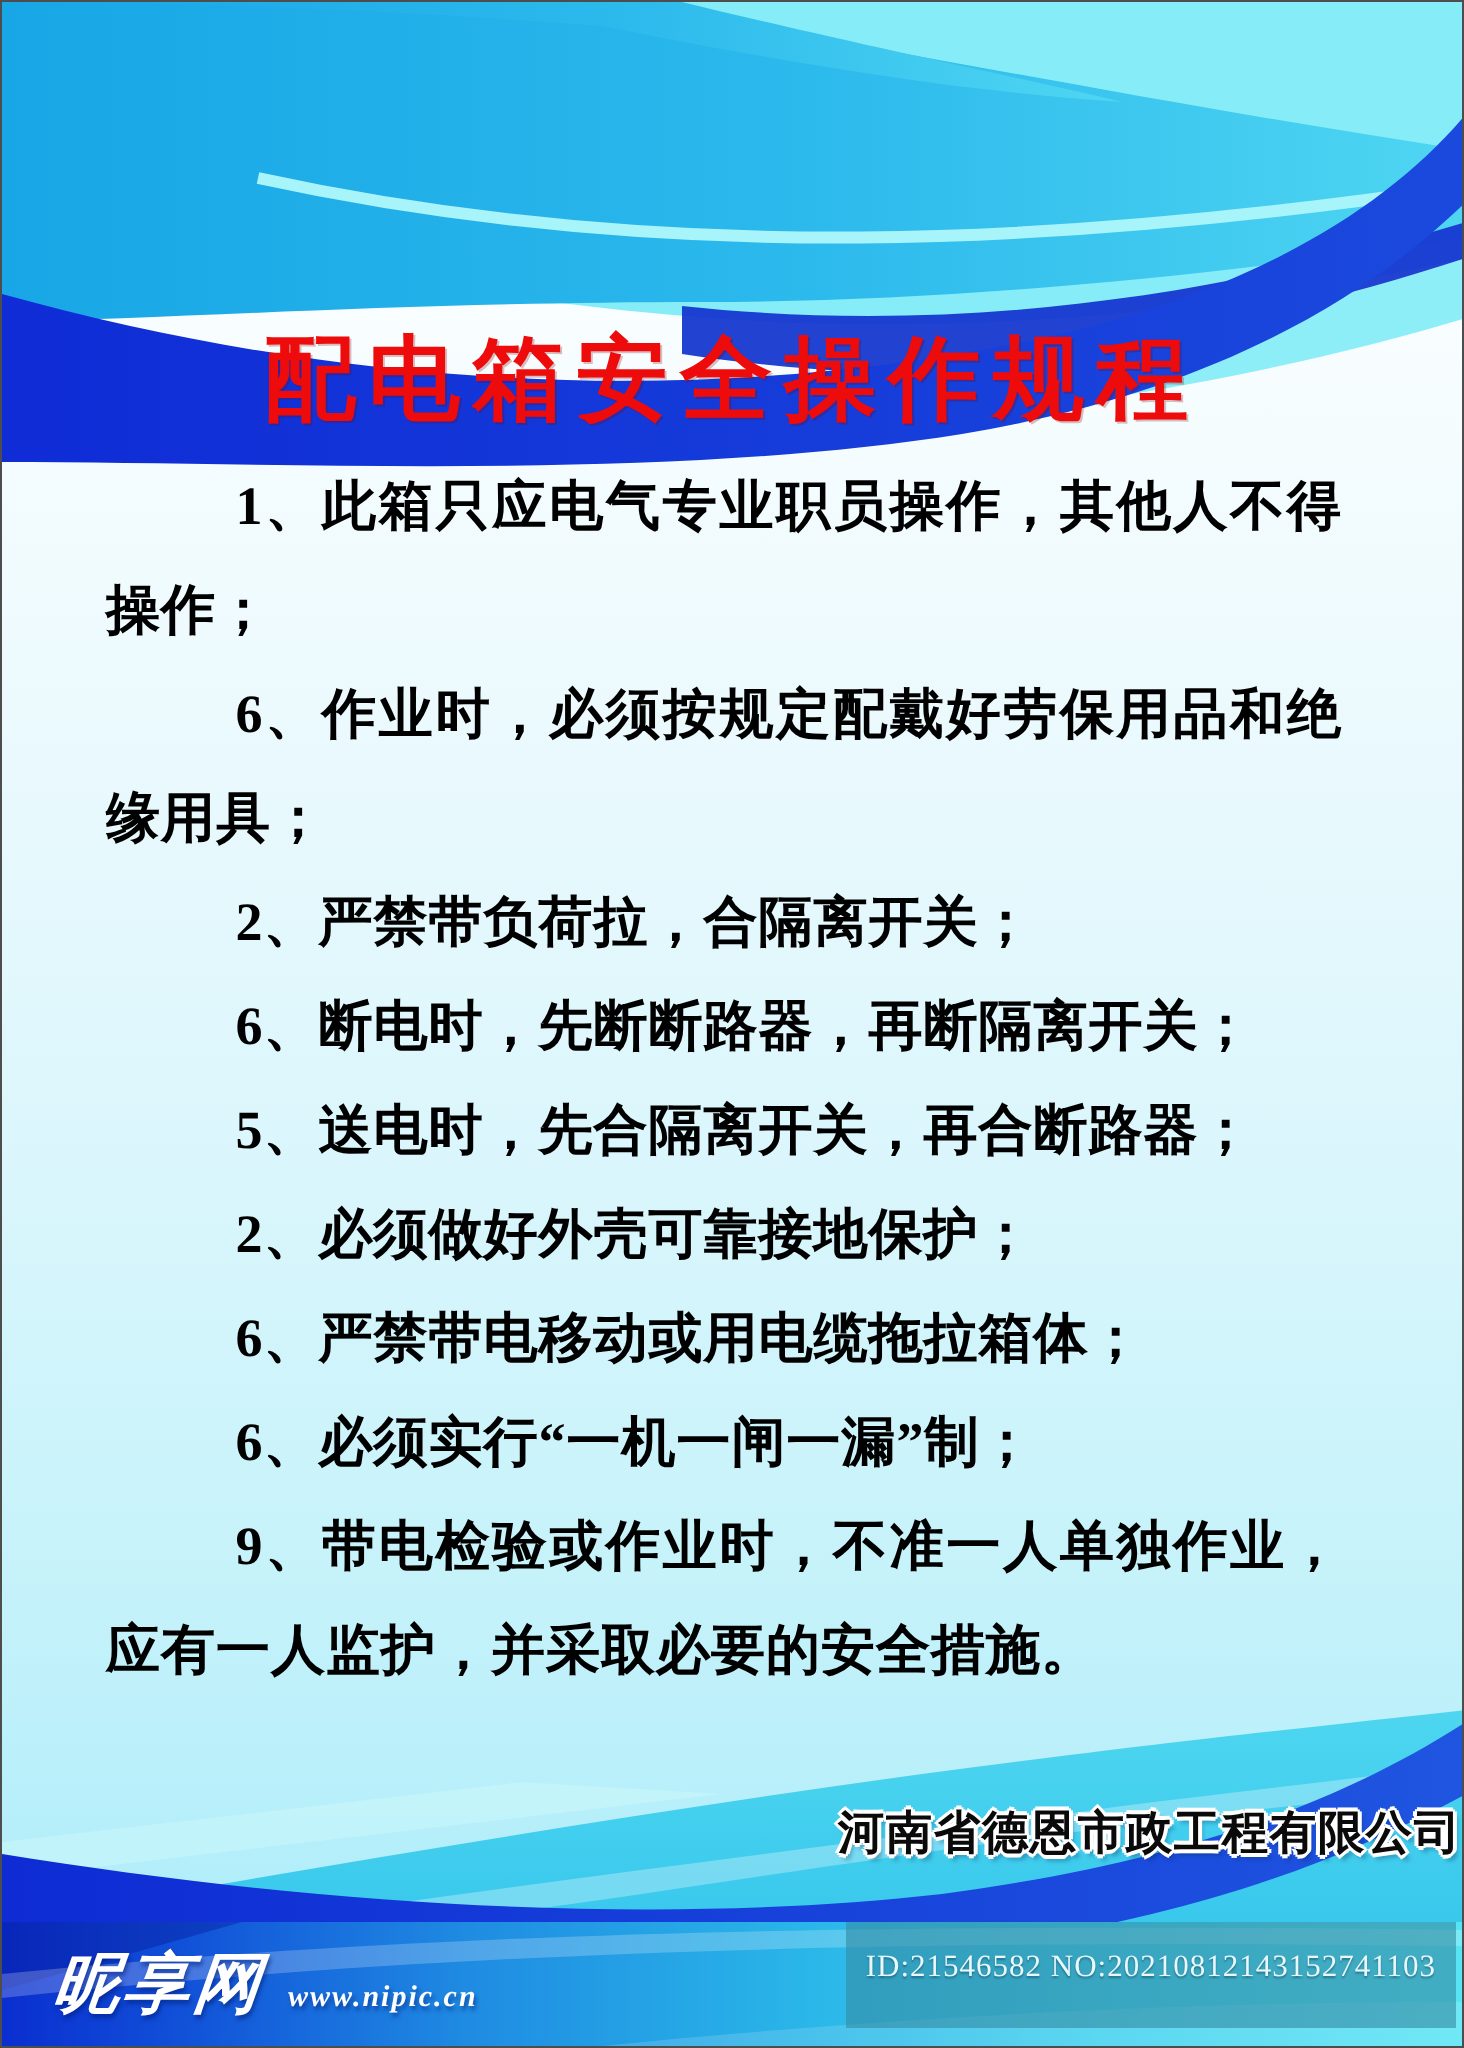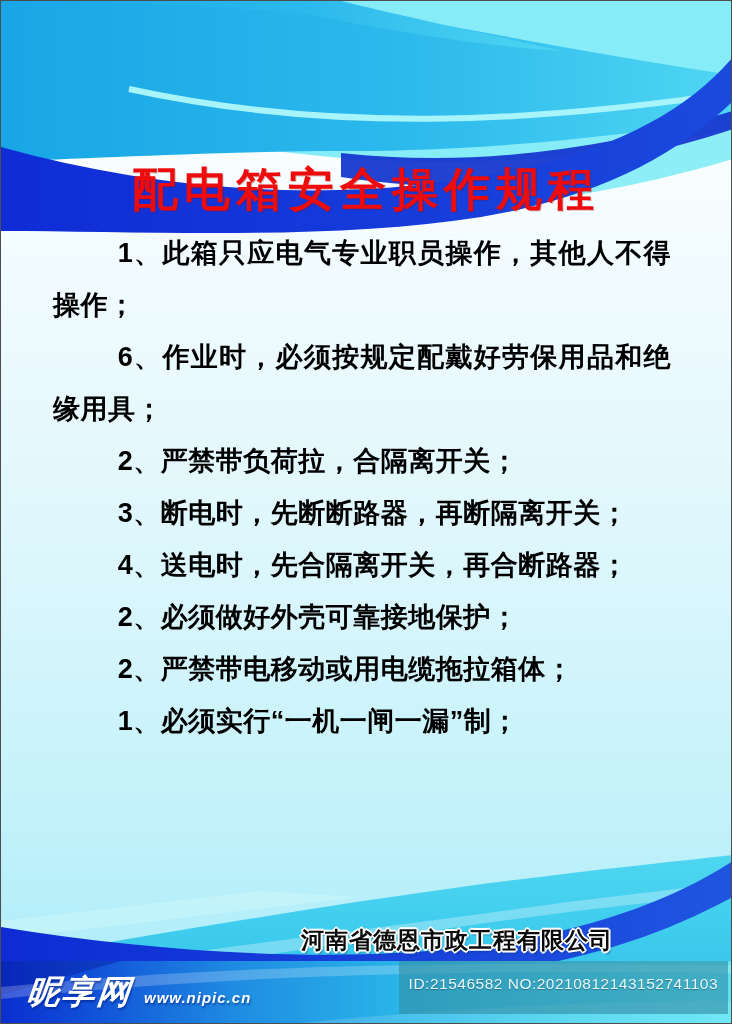--- a/index.html
+++ b/index.html
@@ -1,21 +1,21 @@
 <!DOCTYPE html>
 <html style="--title-red: #ee0b0b; --ribbon-blue: #1130d6; --main-cyan: #29b2ea; --light-cyan: #86edf8;"><head>
 <meta charset="utf-8">
 <style>
   html,body{margin:0;padding:0;background:#9aa0a6;}
   .poster{
     position:relative;
     width:730px;height:1022px;
     border:1px solid #4d4d4d;
     overflow:hidden;
-    font-family:Liberation Sans, sans-serif;
+    font-family:Liberation Serif, serif;
     background:linear-gradient(180deg,#ffffff 0%,#f7fdff 18%,#e9f9fd 38%,#d9f6fc 58%,#c5f2fa 78%,#b2eefa 92%,#a9ecfa 100%);
   }
   svg{display:block;}
   .header-waves{position:absolute;top:0;left:0;width:732px;height:235px;}
   .footer-waves{position:absolute;top:838px;left:0;width:732px;height:186px;}
 
   .title{
     position:absolute;top:158px;left:0;width:100%;
     margin:0;text-align:center;
     font-size:46px;font-weight:bold;letter-spacing:6px;
@@ -27,22 +27,22 @@
     position:absolute;top:226px;left:52px;width:618px;
   }
   .rules p{
     margin:0;padding:0;
     font-size:27px;line-height:52px;font-weight:bold;color:#000;
     text-indent:2.4em;
     letter-spacing:0.5px;
     text-align:justify;
   }
   .company{
-    position:absolute;top:924px;left:300px;width:430px;
-    margin:0;text-align:left;
+    position:absolute;top:900px;left:300px;width:430px;
+    margin:0;text-align:right;
     font-size:23px;font-weight:bold;color:#0a0a0a;letter-spacing:1px;
     text-shadow:
       -2px 0 0 #fff, 2px 0 0 #fff, 0 -2px 0 #fff, 0 2px 0 #fff,
       -1px -1px 0 #fff, 1px 1px 0 #fff, -1px 1px 0 #fff, 1px -1px 0 #fff,
       2px 3px 2px rgba(0,40,80,.35);
     white-space:nowrap;
   }
   .footer-bar{
     position:absolute;left:0;bottom:0;width:732px;height:62px;
     background:linear-gradient(90deg,#0a2ed0 0%,#1150d8 12%,#1f8ce2 32%,#2ab6e8 55%,#40d0ee 75%,#59e4f4 100%);
@@ -97,25 +97,26 @@
     <path fill="url(#blueRibbon)" d="M0,146 C180,196 360,202 520,168 C622,146 692,104 732,56
              L732,100 C678,152 600,196 480,216 C330,240 140,230 0,230 Z"></path>
   </svg>
 
   <h1 class="title">配电箱安全操作规程</h1>
 
   <div class="rules">
     <p>1、此箱只应电气专业职员操作，其他人不得操作；</p>
     <p>6、作业时，必须按规定配戴好劳保用品和绝缘用具；</p>
     <p>2、严禁带负荷拉，合隔离开关；</p>
-    <p>3、断电时，先断断路器，再断隔离开关；</p>
-    <p>4、送电时，先合隔离开关，再合断路器；</p>
+    <p>6、断电时，先断断路器，再断隔离开关；</p>
+    <p>5、送电时，先合隔离开关，再合断路器；</p>
     <p>2、必须做好外壳可靠接地保护；</p>
-    <p>2、严禁带电移动或用电缆拖拉箱体；</p>
-    <p>1、必须实行“一机一闸一漏”制；</p>
+    <p>6、严禁带电移动或用电缆拖拉箱体；</p>
+    <p>6、必须实行“一机一闸一漏”制；</p>
+    <p>9、带电检验或作业时，不准一人单独作业，应有一人监护，并采取必要的安全措施。</p>
   </div>
 
   <svg class="footer-waves" viewBox="0 0 732 186" preserveAspectRatio="none" aria-hidden="true">
     <defs>
       <linearGradient id="cyanHill" x1="0" y1="0" x2="0" y2="1">
         <stop offset="0" stop-color="#4ed6f0"></stop>
         <stop offset="1" stop-color="#2cc0ea"></stop>
       </linearGradient>
       <linearGradient id="blueRibbon2" x1="0" y1="0" x2="1" y2="0">
         <stop offset="0" stop-color="#0e2bd4"></stop>

